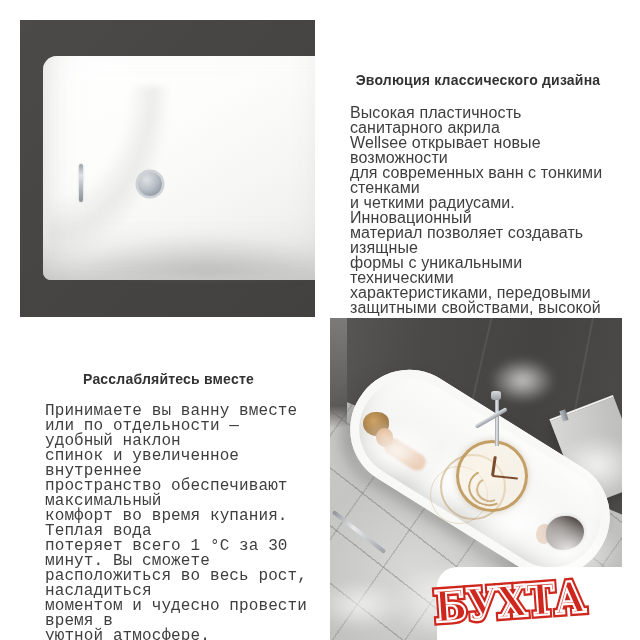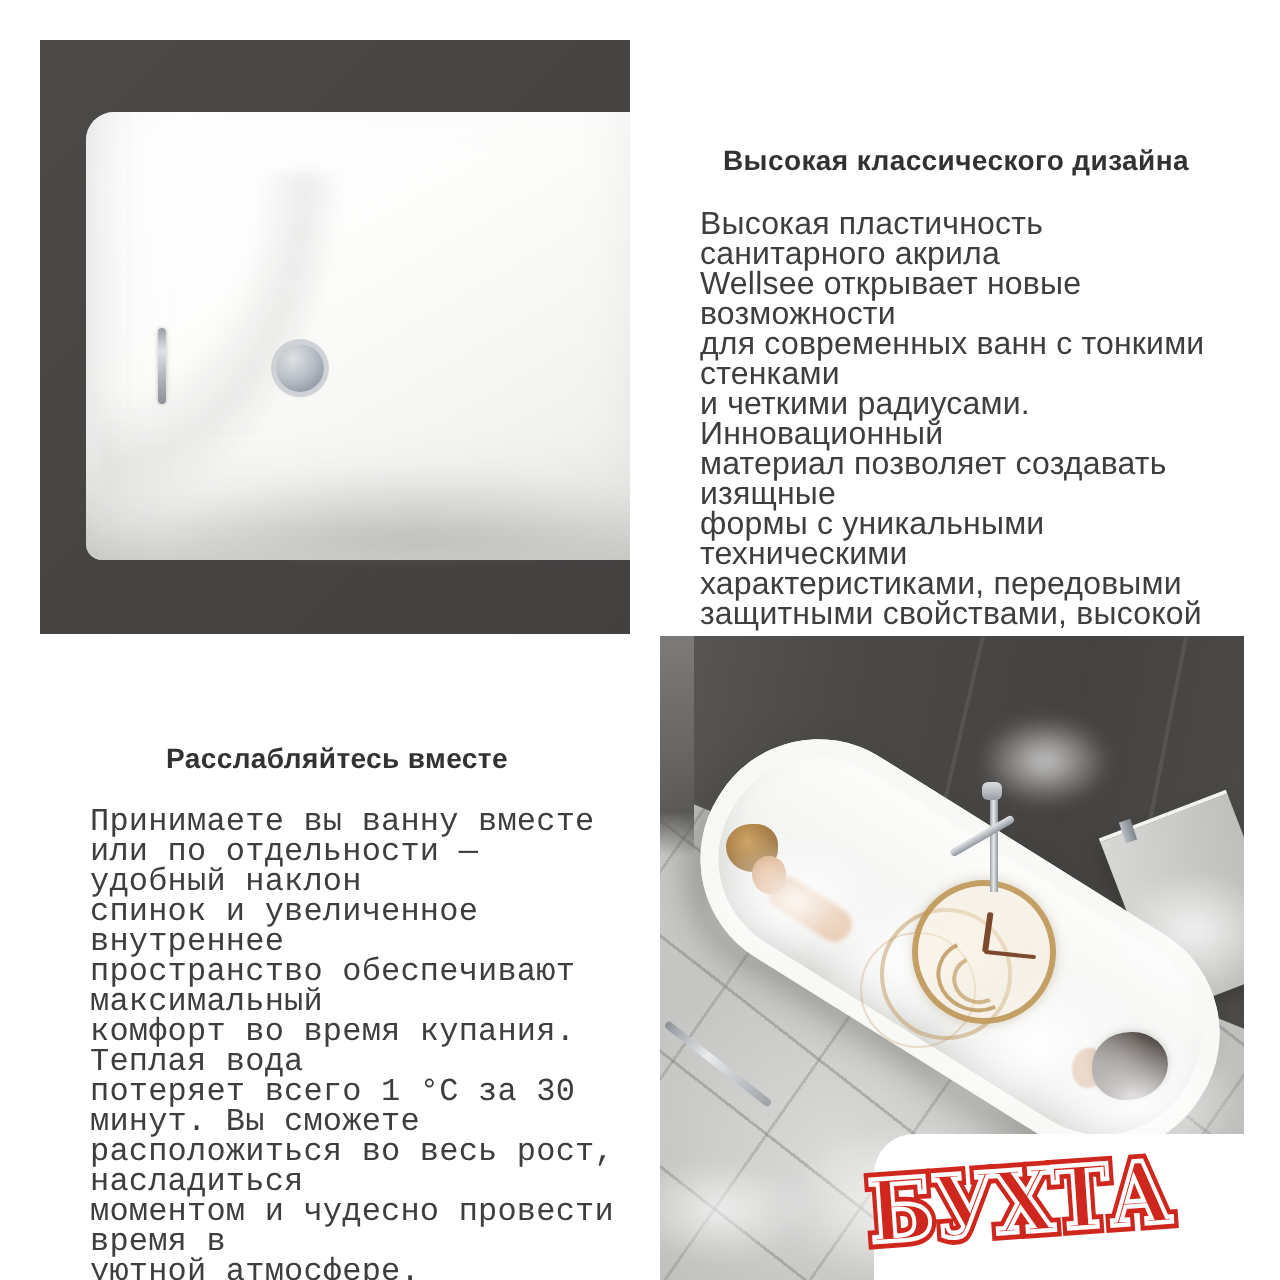--- a/index.html
+++ b/index.html
@@ -196,21 +196,21 @@
 <div class="canvas">
 
   <div class="photo-tl">
     <div class="tub">
       <div class="tub-handle"></div>
       <div class="overflow-cap"></div>
     </div>
   </div>
 
   <div class="text-block text-tr">
-    <h2>Высокая классического дизайна</h2>
+    <h2>Эволюция классического дизайна</h2>
     <p>Высокая пластичность санитарного акрила
 Wellsee открывает новые возможности
 для современных ванн с тонкими стенками
 и четкими радиусами. Инновационный
 материал позволяет создавать изящные
 формы с уникальными техническими
 характеристиками, передовыми
 защитными свойствами, высокой
 экологичностью и выразительным
 дизайном.</p>

